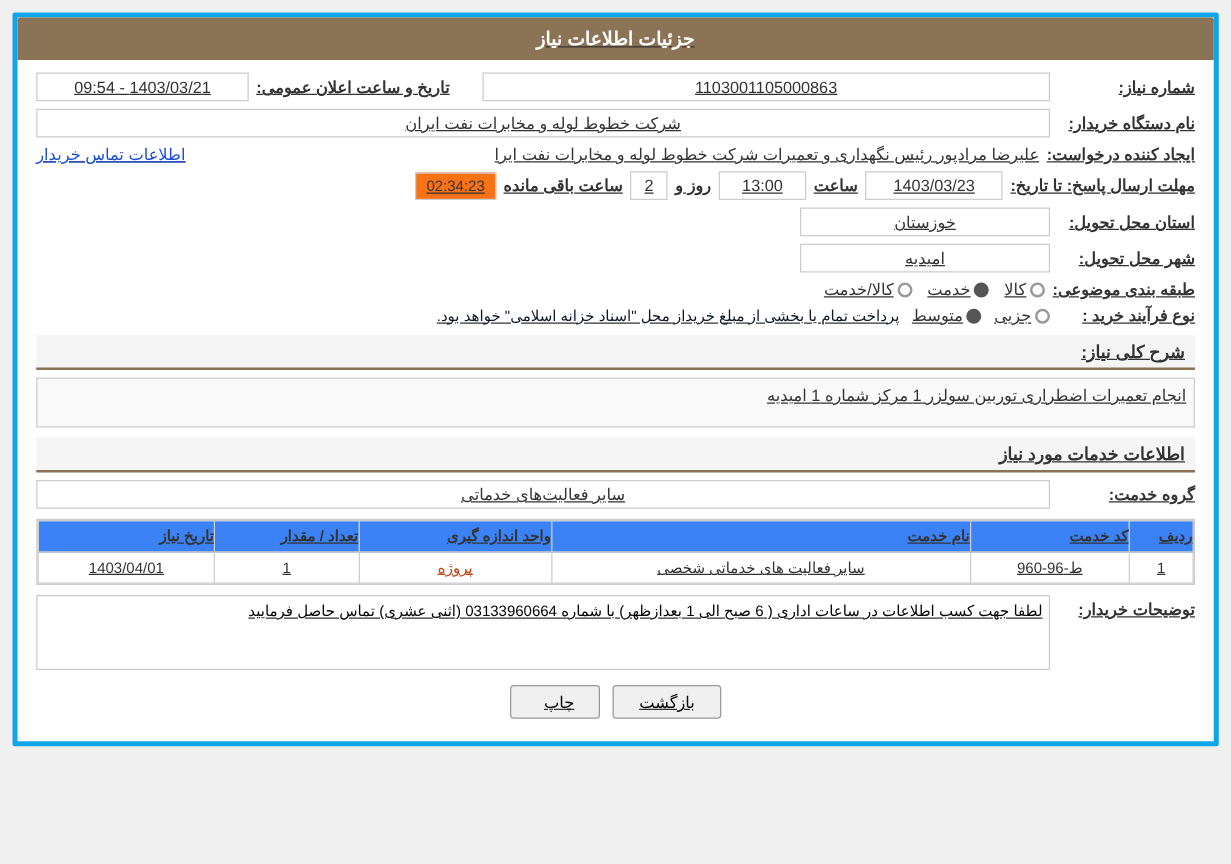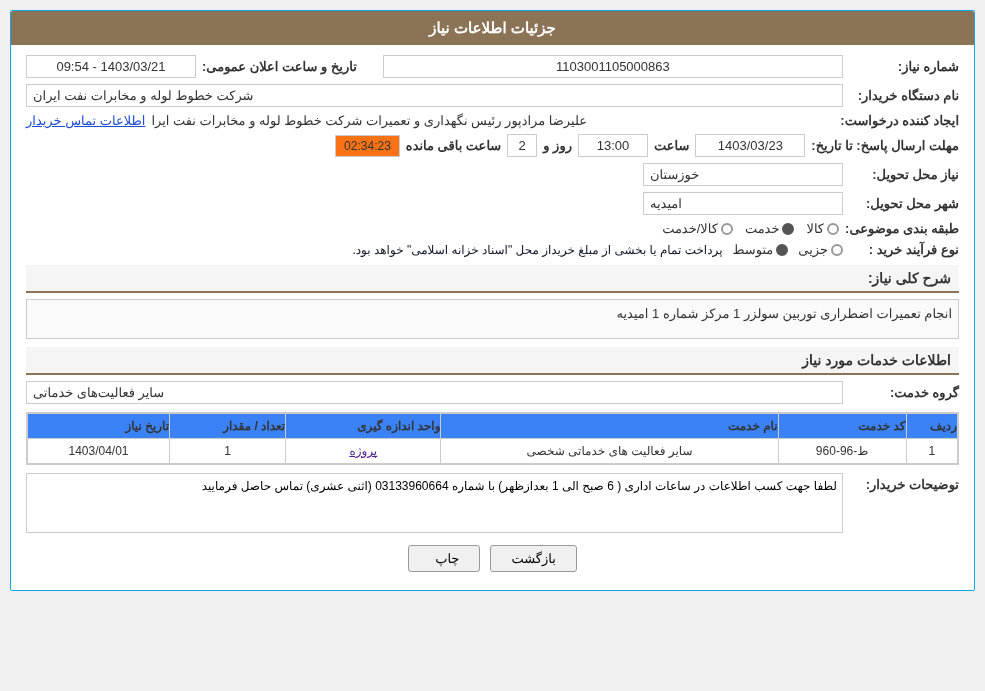--- a/index.html
+++ b/index.html
@@ -11,22 +11,23 @@
       color: #333;
     }
     .page-wrapper {
       width: 985px;
       min-height: 691px;
       background: #f0f0f0;
       padding: 10px;
     }
     .main-card {
       background: #fff;
-      border: 1px solid #0ea5e9;
+      border: 4px solid #0ea5e9;
       border-radius: 2px;
+      text-decoration: underline;
     }
     .card-header {
       background: #8B7355;
       color: #fff;
       text-align: center;
       padding: 8px 12px;
       font-size: 15px;
       font-weight: bold;
       border-radius: 2px 2px 0 0;
     }
@@ -45,21 +46,21 @@
       white-space: nowrap;
       min-width: 110px;
       text-align: right;
     }
     .value-box {
       border: 1px solid #ccc;
       background: #fff;
       padding: 3px 6px;
       min-height: 22px;
       flex: 1;
-      text-align: left;
+      text-align: center;
     }
     .date-box {
       border: 1px solid #ccc;
       background: #fff;
       padding: 3px 6px;
       min-height: 22px;
       text-align: center;
     }
     .small-label {
       white-space: nowrap;
@@ -201,38 +202,38 @@
       </div>
 
       <div class="info-row">
         <span class="label">نام دستگاه خریدار:</span>
         <div class="value-box">شرکت خطوط لوله و مخابرات نفت ایران</div>
       </div>
 
       <div class="info-row">
         <span class="label">ایجاد کننده درخواست:</span>
         <div style="flex:1; display:flex; gap:6px; align-items:center;">
-          <span style="flex:1; text-align:left;">علیرضا  مرادپور  رئیس نگهداری و تعمیرات  شرکت خطوط لوله و مخابرات نفت ایرا</span>
+          <span style="flex:1; text-align:right;">علیرضا  مرادپور  رئیس نگهداری و تعمیرات  شرکت خطوط لوله و مخابرات نفت ایرا</span>
           <span class="link-blue">اطلاعات تماس خریدار</span>
         </div>
       </div>
 
       <div class="info-row">
         <span class="label">مهلت ارسال پاسخ: تا تاریخ:</span>
         <div class="date-box" style="min-width:110px;">1403/03/23</div>
         <span class="small-label">ساعت</span>
         <div class="date-box" style="min-width:70px;">13:00</div>
         <span class="small-label">روز و</span>
         <div class="date-box" style="min-width:30px;">2</div>
         <span class="small-label">ساعت باقی مانده</span>
         <div class="date-box remain-box">02:34:23</div>
       </div>
 
       <div class="info-row">
-        <span class="label">نیاز محل تحویل:</span>
+        <span class="label">استان محل تحویل:</span>
         <div class="value-box" style="min-width:150px; max-width:200px;">خوزستان</div>
       </div>
 
       <div class="info-row">
         <span class="label">شهر محل تحویل:</span>
         <div class="value-box" style="min-width:150px; max-width:200px;">امیدیه</div>
       </div>
 
       <div class="info-row">
         <span class="label">طبقه بندی موضوعی:</span>
@@ -287,21 +288,21 @@
               <th>واحد اندازه گیری</th>
               <th>تعداد / مقدار</th>
               <th>تاریخ نیاز</th>
             </tr>
           </thead>
           <tbody id="table-body">
           <tr>
       <td>1</td>
       <td>ط-96-960</td>
       <td>سایر فعالیت های خدماتی شخصی</td>
-      <td style="color:#4c1d95; text-decoration:underline; cursor:pointer;">پروژه</td>
+      <td style="color:#c2410c; text-decoration:underline; cursor:pointer;">پروژه</td>
       <td>1</td>
       <td>1403/04/01</td>
     </tr>
             </tbody>
         </table>
       </div>
 
       <div class="info-row" style="align-items:flex-start;">
         <span class="label" style="margin-top:4px;">توضیحات خریدار:</span>
         <textarea class="textarea-box" readonly="" style="">لطفا جهت کسب اطلاعات در ساعات اداری ( 6 صبح الی 1 بعدازظهر) با شماره 03133960664 (اثنی عشری) تماس حاصل فرمایید</textarea>

